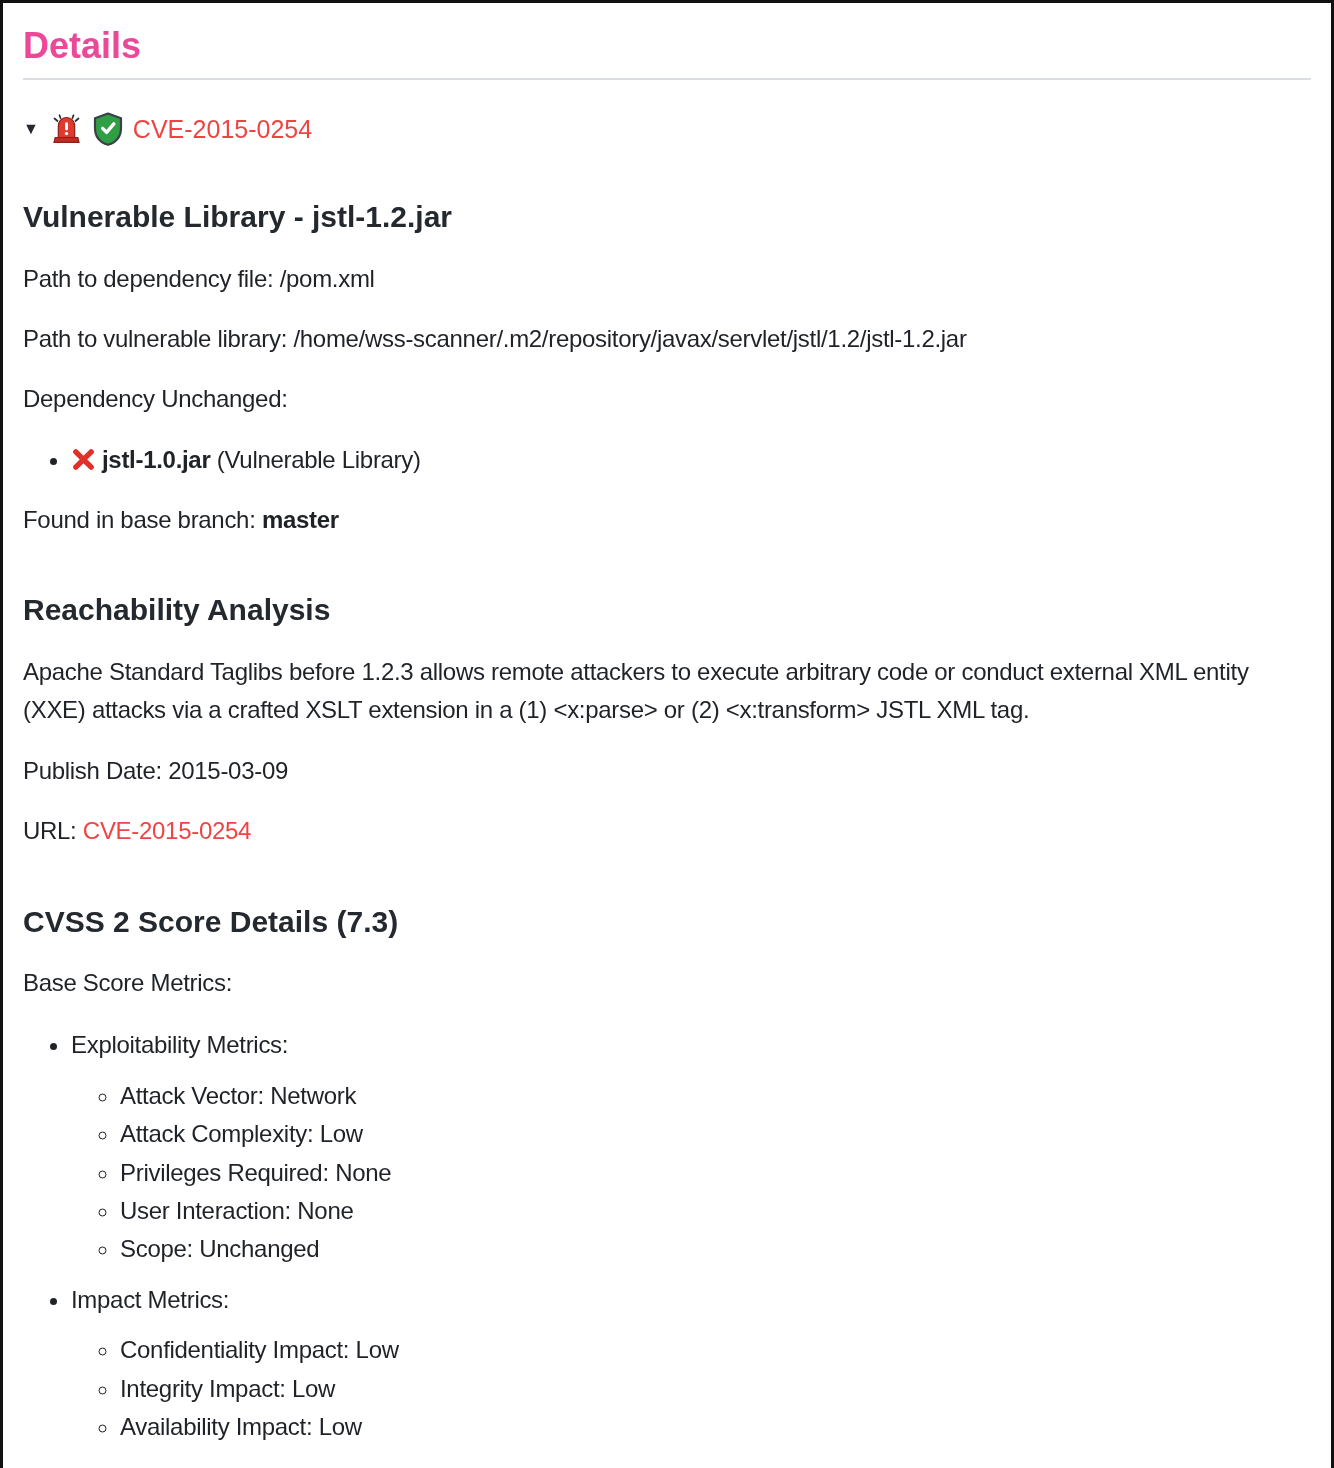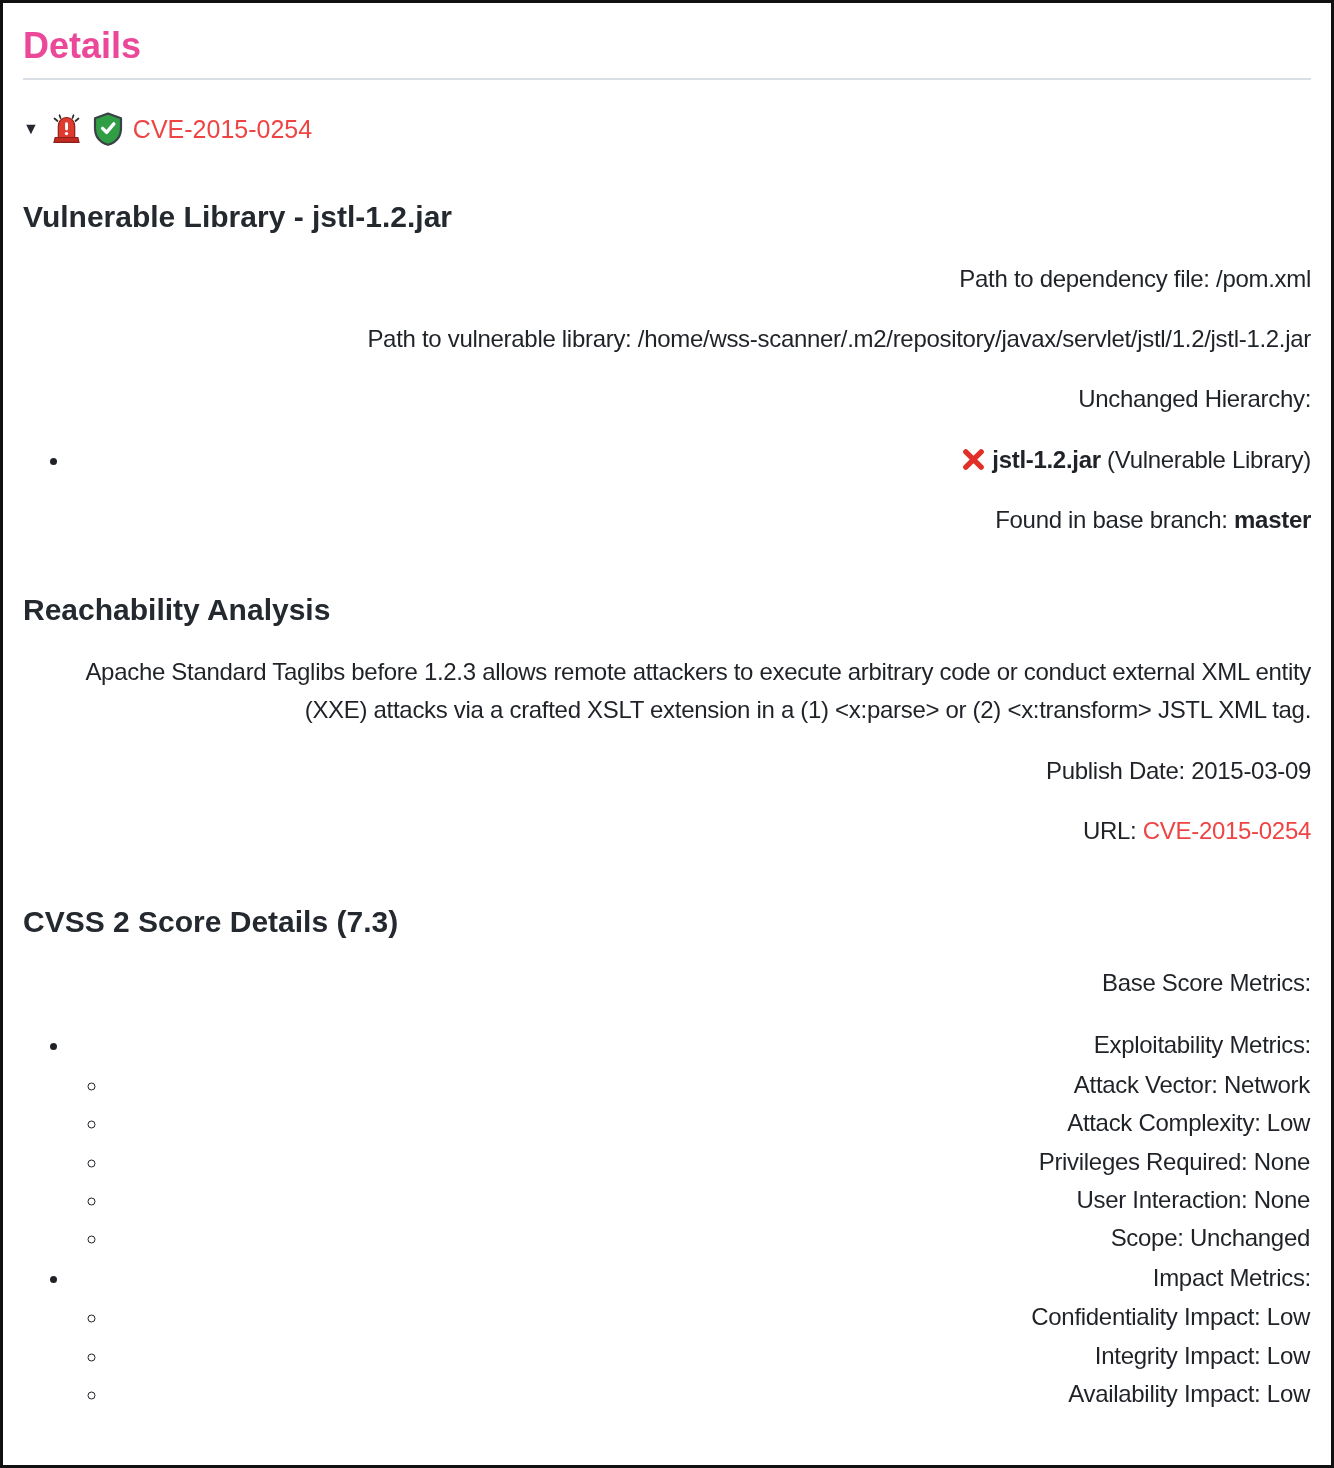--- a/index.html
+++ b/index.html
@@ -46,26 +46,25 @@
     font-size: 30px;
     font-weight: 700;
     color: #24292f;
     margin: 52px 0 24px 0;
     line-height: 1.25;
   }
   p, li {
     font-size: 24px;
     line-height: 1.6;
     letter-spacing: -0.3px;
-    text-align: right;
   }
   p { margin: 22px 0; }
   ul { margin: 16px 0; padding-left: 48px; }
   ul.metrics { margin: 24px 0 0 0; }
-  ul ul { list-style: circle; margin: 1px; padding-left: 37px; }
+  ul ul { list-style: circle; margin: 12px; padding-left: 37px; }
   .dep-item .icon { vertical-align: -4px; margin-right: 6px; }
   b, strong { font-weight: 700; }
 </style>
 </head>
 <body>
 
 <div class="frame">
 
   <h1 class="page-title">Details</h1>
 
@@ -93,29 +92,29 @@
     </span>
     <a class="link" href="#">CVE-2015-0254</a>
   </div>
 
   <h2 class="section-heading">Vulnerable Library - jstl-1.2.jar</h2>
 
   <p>Path to dependency file: /pom.xml</p>
 
   <p>Path to vulnerable library: /home/wss-scanner/.m2/repository/javax/servlet/jstl/1.2/jstl-1.2.jar</p>
 
-  <p>Unchanged Hierarchy:</p>
+  <p>Dependency Unchanged:</p>
 
   <ul>
     <li class="dep-item">
       <span class="icon">
         <svg width="25" height="25" viewBox="0 0 26 26">
           <path d="M5 5 L21 21 M21 5 L5 21" stroke="#e1302a" stroke-width="5.6" stroke-linecap="round"></path>
         </svg>
-      </span><strong>jstl-1.2.jar</strong><span> (Vulnerable Library)</span>
+      </span><strong>jstl-1.0.jar</strong><span> (Vulnerable Library)</span>
     </li>
   </ul>
 
   <p><span>Found in base branch: </span><strong>master</strong></p>
 
   <h2 class="section-heading">Reachability Analysis</h2>
 
 
 
   <p>Apache Standard Taglibs before 1.2.3 allows remote attackers to execute arbitrary code or conduct external XML entity (XXE) attacks via a crafted XSLT extension in a (1) &lt;x:parse&gt; or (2) &lt;x:transform&gt; JSTL XML tag.</p>

